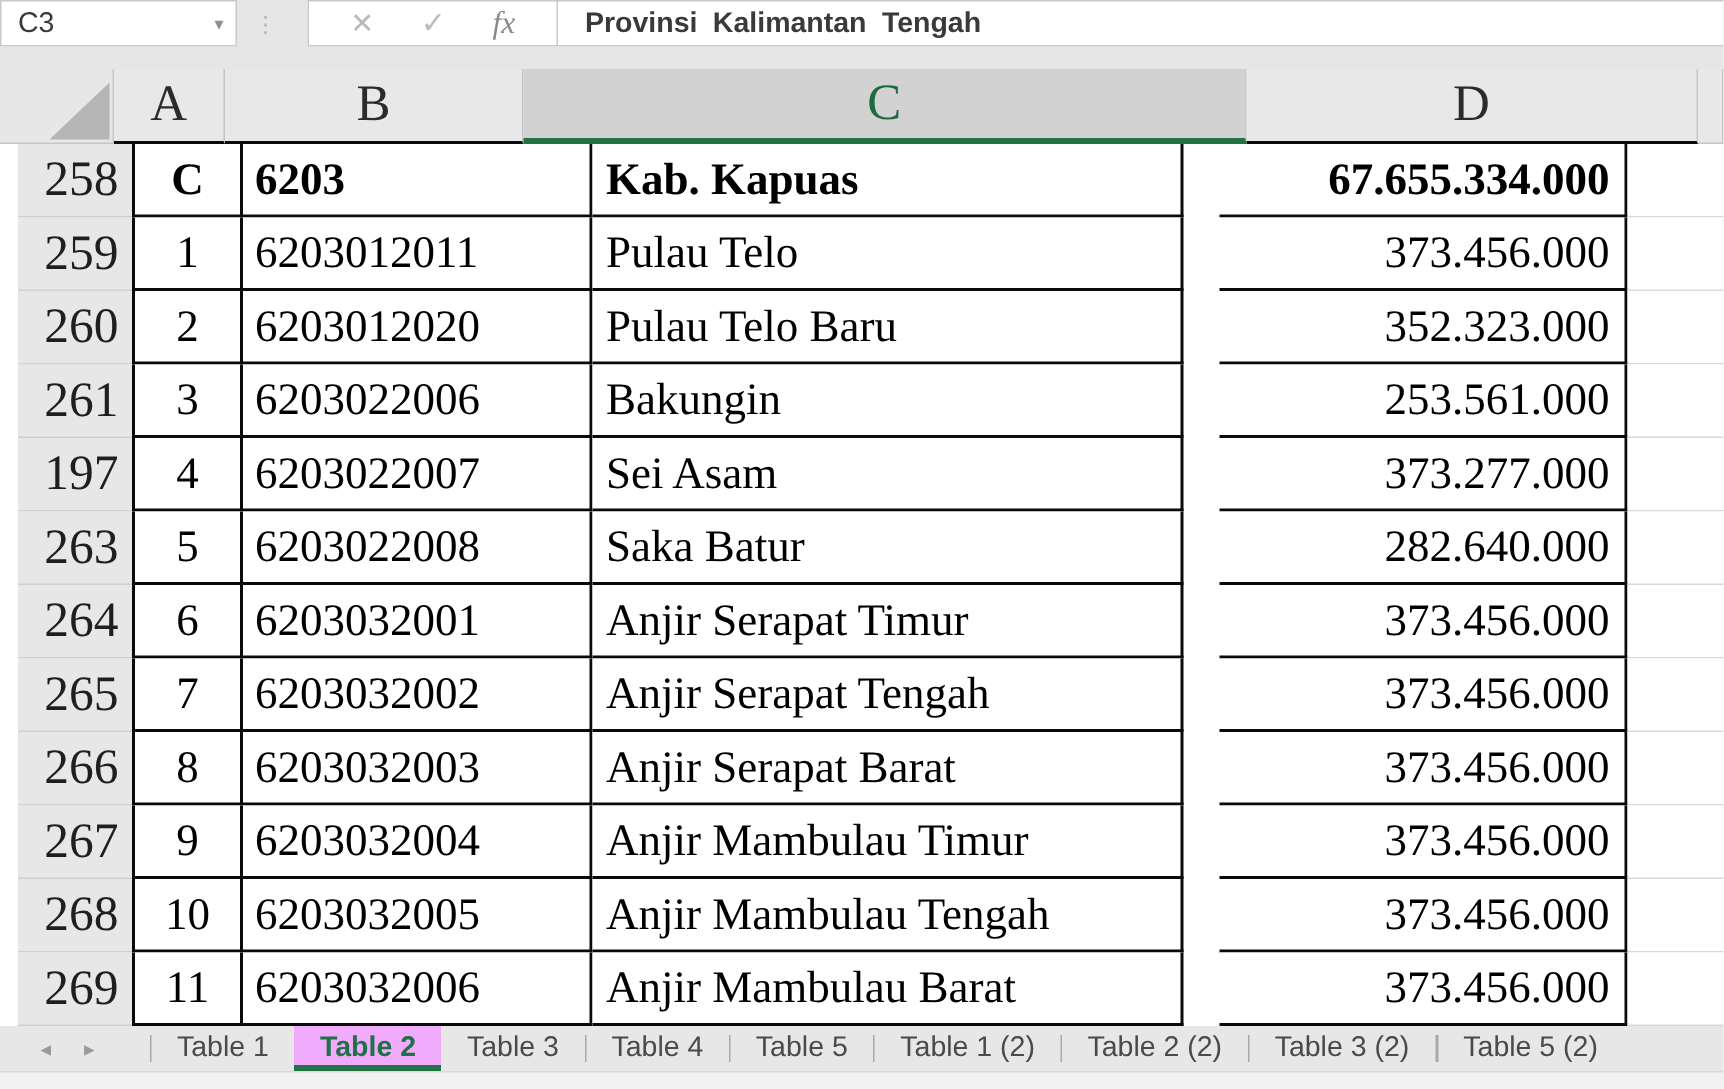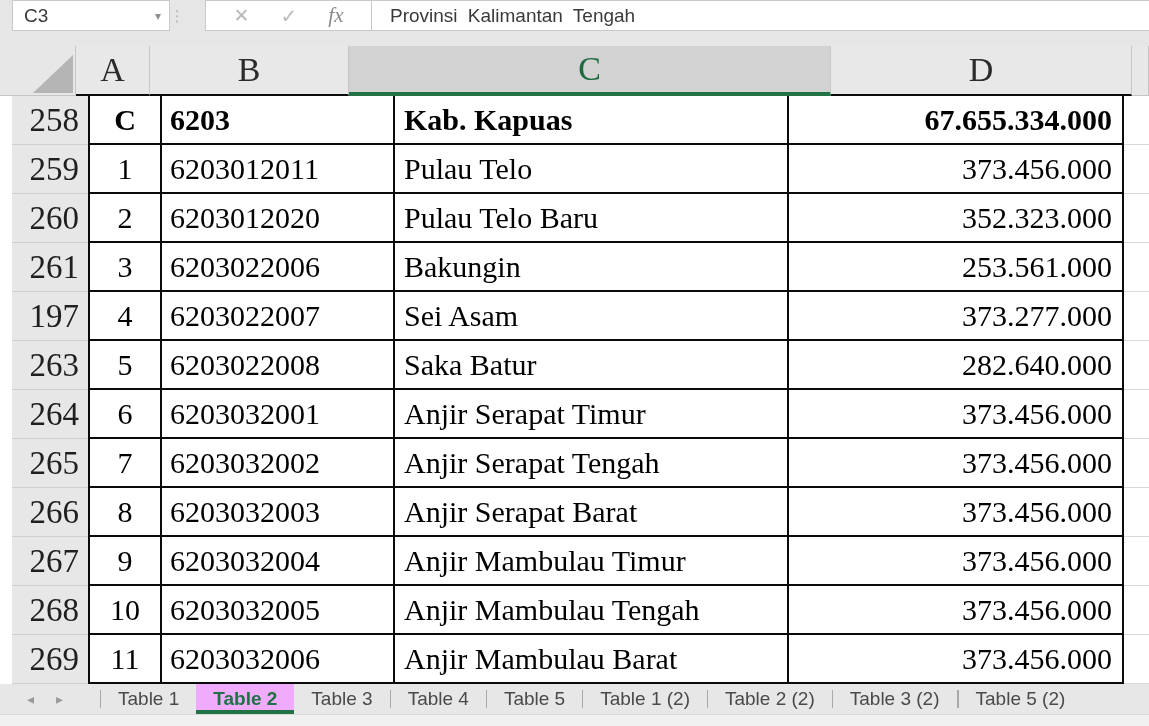--- a/index.html
+++ b/index.html
@@ -4,21 +4,21 @@
 <style>
   html,body{margin:0;padding:0;}
   *{box-sizing:border-box;}
   .app{
     position:relative;width:1149px;height:726px;overflow:hidden;
     background:#e6e6e6;font-family:"Liberation Sans",sans-serif;
   }
   
   .topbar{position:relative;height:46px;background:#e6e6e6;}
   .namebox{
-    position:absolute;left:12px;top:0;width:158px;height:31px;background:#fff;
+    position:absolute;left:0;top:0;width:158px;height:31px;background:#fff;
     border:1px solid #c9c9c9;display:flex;align-items:center;
     padding:0 8px 0 11px;font-size:19px;color:#3a3a3a;
   }
   .namebox .caret{margin-left:auto;font-size:12px;color:#8f8f8f;}
   .dots{
     position:absolute;left:170px;top:0;height:31px;width:14px;
     display:flex;align-items:center;justify-content:center;
     color:#b3b3b3;font-size:15px;letter-spacing:0;
   }
   .fxbox{
@@ -26,21 +26,21 @@
     border:1px solid #c9c9c9;display:flex;align-items:center;justify-content:space-around;
     padding:0 12px;
   }
   .fxbox .icon-x{color:#b9b9b9;font-size:19px;}
   .fxbox .icon-check{color:#bcbcbc;font-size:20px;}
   .fxbox .icon-fx{color:#8a8a8a;font-size:21px;font-style:italic;font-family:"Liberation Serif",serif;}
   .formulabar{
     position:absolute;left:372px;top:0;right:0;height:31px;background:#fff;
     border-top:1px solid #c9c9c9;border-bottom:1px solid #c9c9c9;
     display:flex;align-items:center;padding-left:18px;
-    font-size:19px;color:#3a3a3a;word-spacing:5px;white-space:nowrap;overflow:hidden;
+    font-size:19px;color:#3a3a3a;word-spacing:5px;white-space:nowrap;overflow:hidden;font-weight:bold;
   }
   
   .sheet{position:relative;width:1149px;background:#fff;}
   .hdr-row{display:flex;height:50px;}
   .corner{
     position:relative;width:76px;background:#e7e7e7;
     border-right:1px solid #c6c6c6;border-bottom:1px solid #c6c6c6;
   }
   .corner .tri{
     position:absolute;right:2px;bottom:2px;width:0;height:0;
@@ -66,21 +66,21 @@
   }
   .cell{
     background:#fff;display:flex;align-items:center;
     font-family:"Liberation Serif",serif;font-size:30px;color:#000;
     border-right:2px solid #0a0a0a;border-bottom:2px solid #0a0a0a;
     white-space:nowrap;overflow:hidden;
   }
   .cA{width:74px;justify-content:center;border-left:2px solid #0a0a0a;}
   .cB{width:233px;padding-left:8px;}
   .cC{width:394px;padding-left:9px;}
-  .cD{width:335px;justify-content:flex-end;padding-right:10px;}
+  .cD{width:272px;justify-content:flex-end;padding-right:10px;margin-left:24px;}
   .cE{flex:1;border-right:none;border-bottom:1px solid #d9d9d9;}
   .row.bold .cell{font-weight:bold;}
   
   .tabbar{
     display:flex;height:30px;background:#e7e7e7;align-items:stretch;overflow:hidden;
   }
   .tabnav{width:100px;display:flex;align-items:center;gap:22px;padding-left:27px;}
   .tabnav .arrow{color:#9b9b9b;font-size:14px;line-height:1;}
   .tabdiv{width:1px;background:#a9a9a9;margin:6px 0;}
   .tab{

